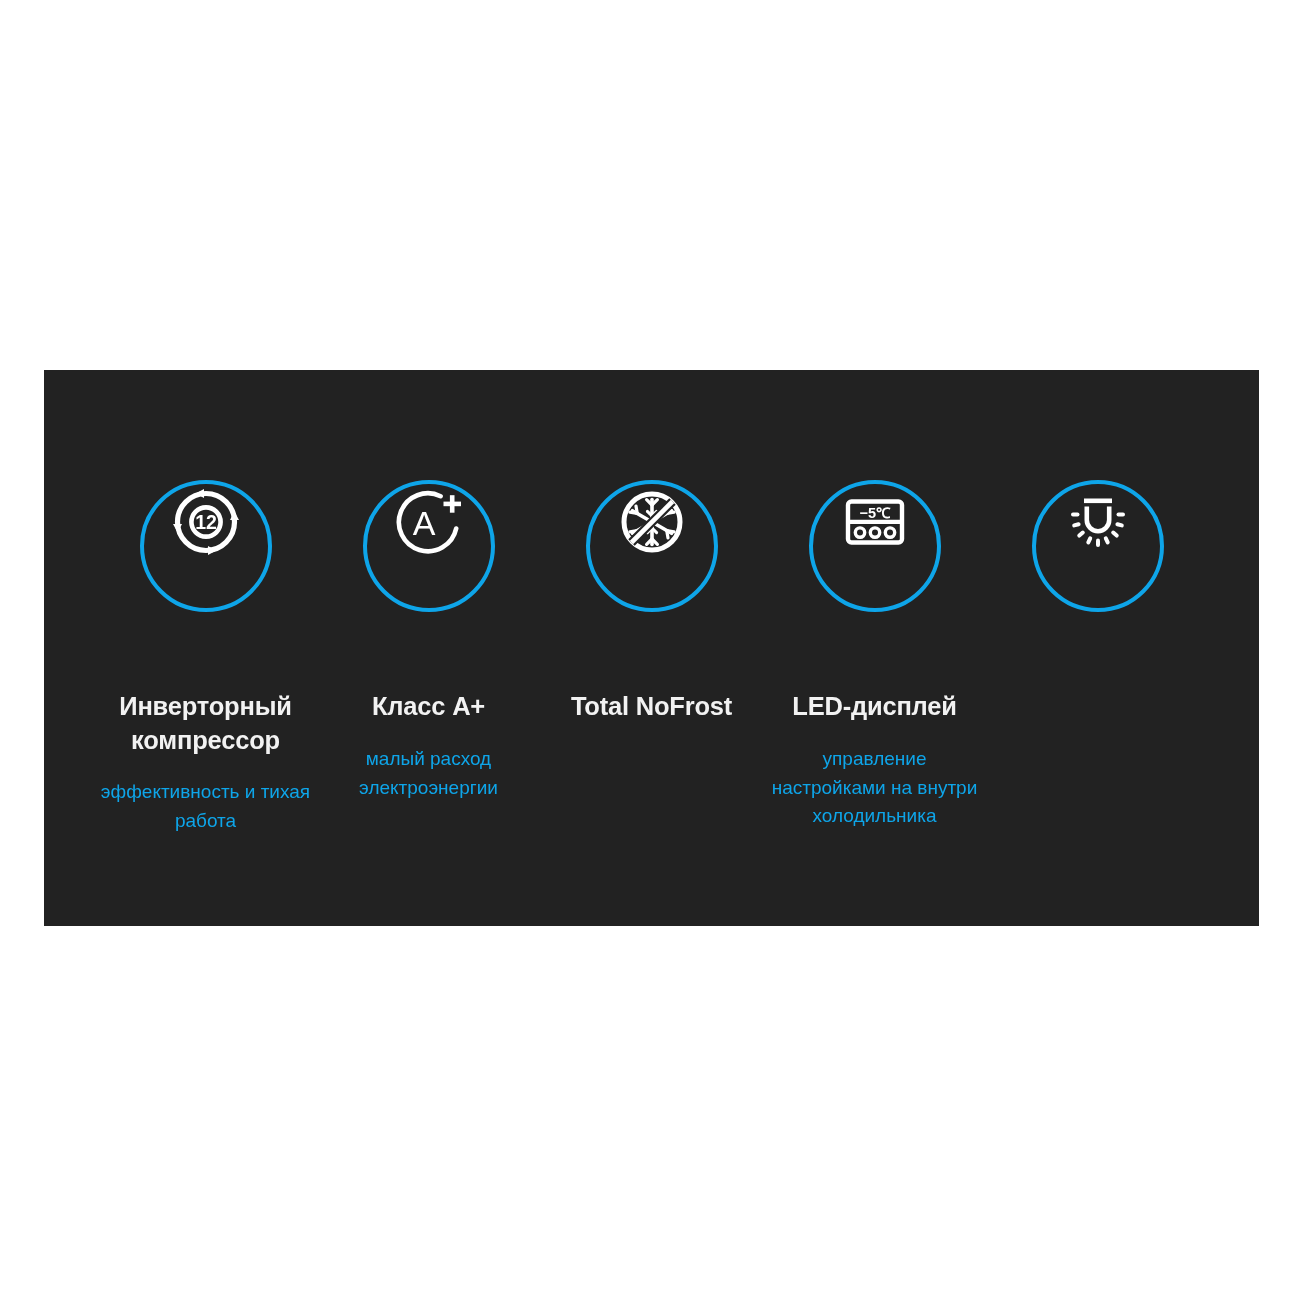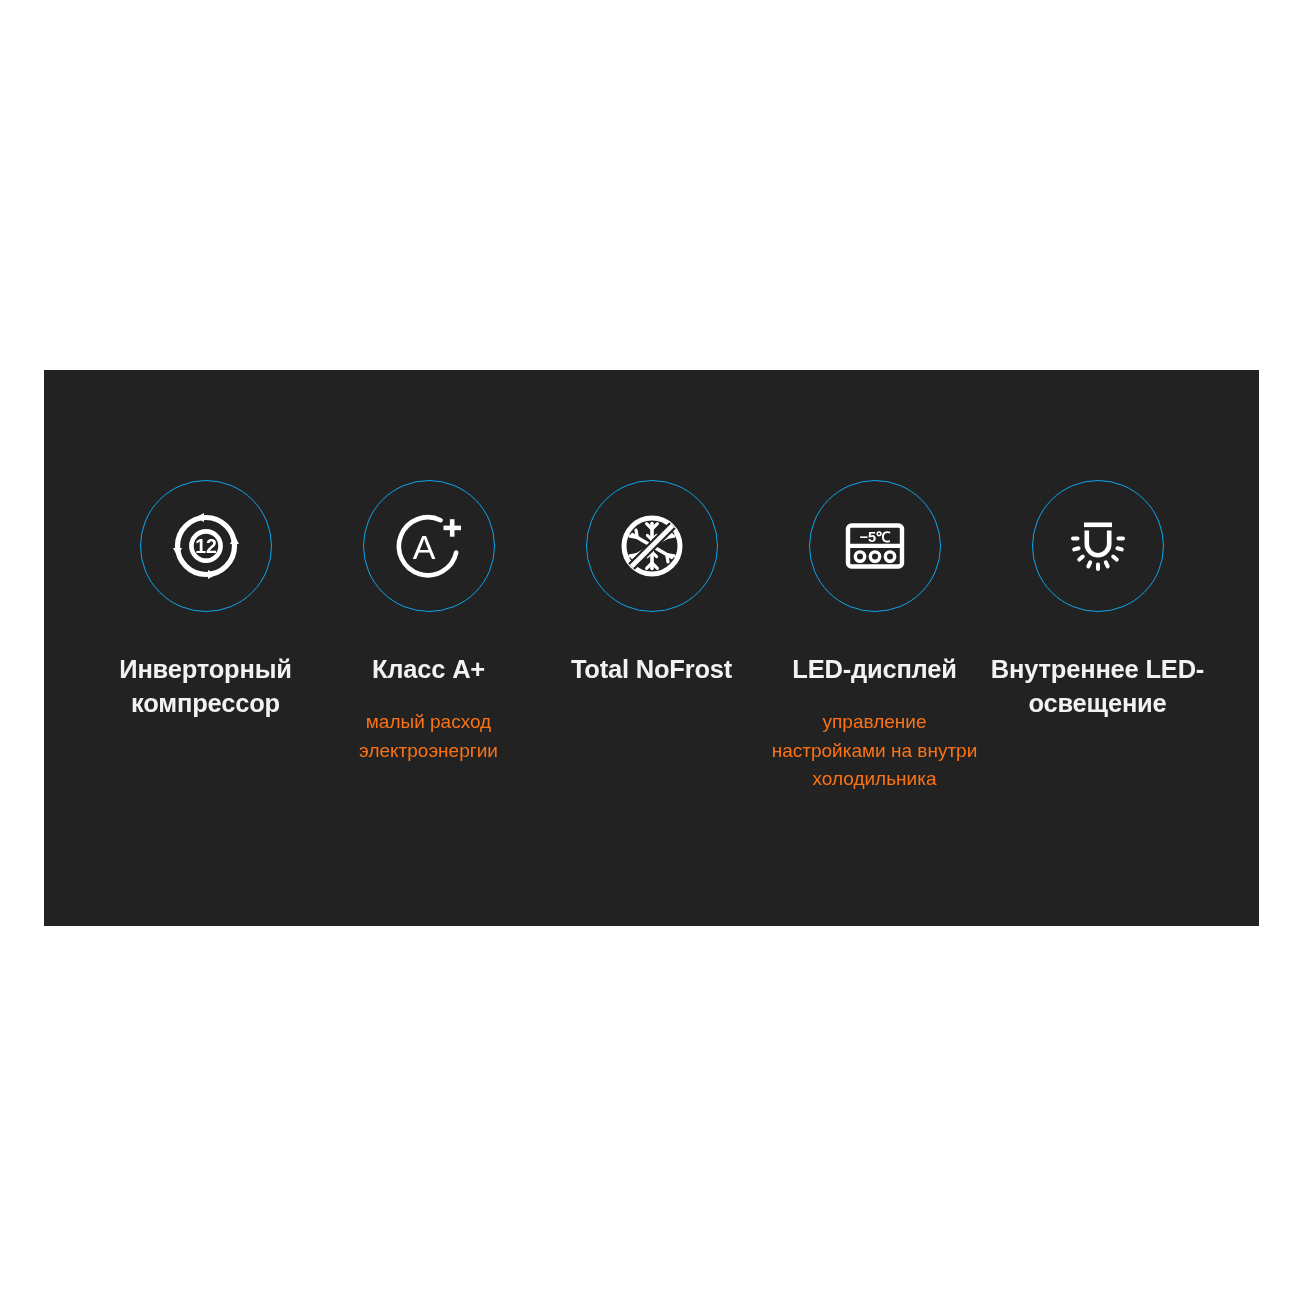--- a/index.html
+++ b/index.html
@@ -51,49 +51,48 @@
     display: flex;
     flex-direction: column;
     align-items: center;
     text-align: center;
   }
 
   .icon-ring {
     width: 132px;
     height: 132px;
     border-radius: 50%;
-    border: 1px solid #0ea5e9;
+    border: 4px solid #0ea5e9;
     display: flex;
-    align-items: center;
     justify-content: center;
     box-sizing: border-box;
     flex: 0 0 auto;
     text-decoration: underline;
   }
 
   .icon-ring svg {
     display: block;
   }
 
   .feature-title {
-    margin-top: 41px;
+    margin-top: 78px;
     font-size: 25.5px;
     font-weight: bold;
     line-height: 1.32;
     color: #f2f2f2;
     letter-spacing: -0.2px;
     max-width: 223px;
   }
 
   .feature-caption {
     margin-top: 21px;
     font-size: 19px;
     font-weight: normal;
     line-height: 1.52;
-    color: #f97316;
+    color: #0ea5e9;
     max-width: 215px;
   }
 
   
   .feature-item[data-lines="1"] .feature-caption { margin-top: 21px; }
 </style>
 </head>
 <body>
 
 <div class="page">
@@ -116,20 +115,21 @@
                 <polygon points="71,36 62,36 66.4,27.5"></polygon>
                 <polygon points="40,71 40,62 48.5,66.4"></polygon>
                 <polygon points="5,40 14,40 9.6,48.5"></polygon>
               </g>
               <circle cx="38" cy="38" r="14.6" fill="none" stroke="#ffffff" stroke-width="4.6"></circle>
               <text x="38" y="45.4" text-anchor="middle" font-family="'Liberation Sans', sans-serif" font-size="19.5" font-weight="bold" fill="#ffffff">12</text>
             </svg>
           </span>
         </div>
         <div class="feature-title">Инверторный компрессор</div>
+        <div class="feature-caption">эффективность и тихая работа</div>
       </div>
 
       <div class="feature-item" data-lines="1">
         <div class="icon-ring">
           <span>
             <svg width="76" height="76" viewBox="0 0 76 76" aria-hidden="true">
               <path d="M49.6 12.2 A29 29 0 1 0 65.2 44.5" fill="none" stroke="#ffffff" stroke-width="4.6" stroke-linecap="round"></path>
               <text x="33" y="51" text-anchor="middle" font-family="'Liberation Sans', sans-serif" font-size="34" font-weight="normal" fill="#ffffff">A</text>
               <g fill="#ffffff">
                 <rect x="52.5" y="17.6" width="17.5" height="4.6"></rect>
@@ -212,19 +212,18 @@
                 <line x1="30.2" y1="54.4" x2="28.3" y2="58.4"></line>
                 <line x1="38.0" y1="56.6" x2="38.0" y2="61.0"></line>
                 <line x1="45.8" y1="54.4" x2="47.7" y2="58.4"></line>
                 <line x1="53.2" y1="48.6" x2="56.7" y2="51.6"></line>
                 <line x1="57.4" y1="40.2" x2="61.8" y2="41.4"></line>
                 <line x1="58.5" y1="30.5" x2="63.0" y2="30.5"></line>
               </g>
             </svg>
           </span>
         </div>
-        <div class="feature-title">Внутреннее LED-освещение</div>
       </div>
 
     </div>
   </section>
 
 </div>
 
 </body></html>

